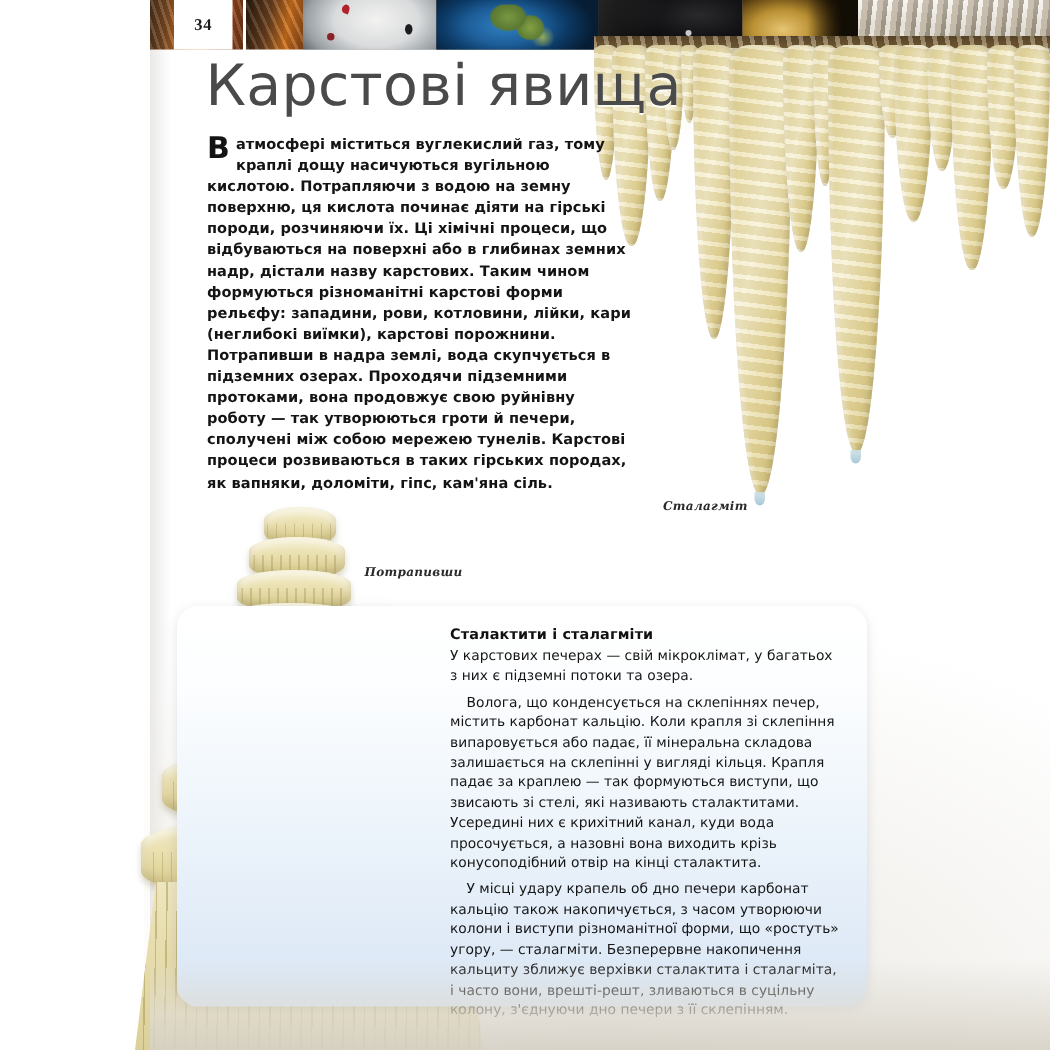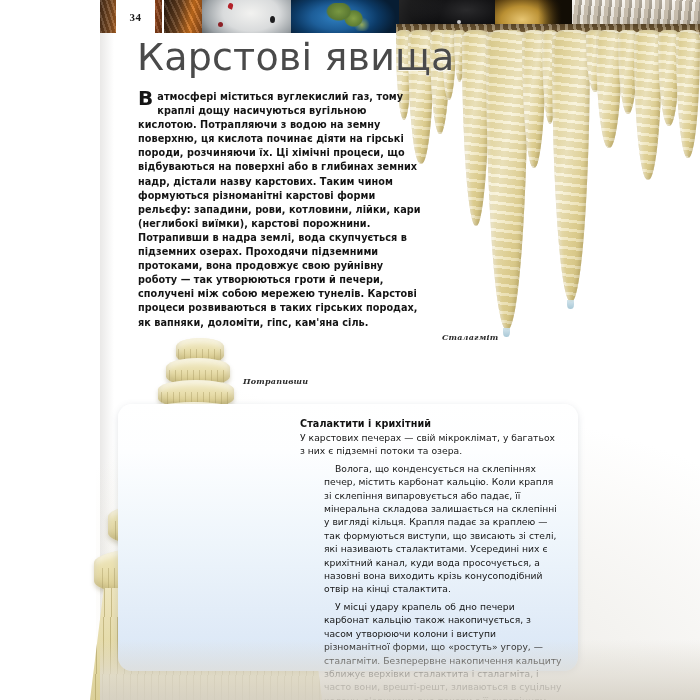--- a/index.html
+++ b/index.html
@@ -186,21 +186,21 @@
     position:absolute;left:182px;top:14px;width:262px;
   }
   .ib-title{
     font-size:9.6px;font-weight:700;color:#111111;margin-bottom:2px;
     letter-spacing:.1px;
   }
   .ib-p{
     font-size:9.2px;line-height:13.4px;color:#151515;font-weight:400;
     letter-spacing:.02px;margin:0 0 4px 0;
   }
-  .ib-p.ind{text-indent:11px;margin-left:24px;}
+  .ib-p.ind{text-indent:11px;}
 
   
   .botshade{
     position:absolute;left:100px;top:640px;width:600px;height:60px;
     background:linear-gradient(180deg, rgba(230,227,219,0) 0%, rgba(224,220,211,.75) 60%, rgba(214,209,198,.9) 100%);
     pointer-events:none;
   }
 </style>
 </head>
 <body>
@@ -279,21 +279,21 @@
   <div class="cap cap-stalagmite">Потрапивши</div>
 
   <div class="title">Карстові явища</div>
 
   <div class="body">
     <span class="dropcap">В</span><span>атмосфері міститься вуглекислий газ, тому краплі дощу насичуються вугільною кислотою. Потрапляючи з водою на земну поверхню, ця кислота починає діяти на гірські породи, розчиняючи їх. Ці хімічні процеси, що відбуваються на поверхні або в глибинах земних надр, дістали назву карстових. Таким чином формуються різноманітні карстові форми рельєфу: западини, рови, котловини, лійки, кари (неглибокі виїмки), карстові порожнини. Потрапивши в надра землі, вода скупчується в підземних озерах. Проходячи підземними протоками, вона продовжує свою руйнівну роботу — так утворюються гроти й печери, сполучені між собою мережею тунелів. Карстові процеси розвиваються в таких гірських породах, як вапняки, доломіти, гіпс, кам'яна сіль.</span>
   </div>
 
   <div class="infobox">
     <div class="infobox-inner">
-      <div class="ib-title">Сталактити і крихітний</div>
+      <div class="ib-title">Сталактити і сталагміти</div>
       <p class="ib-p">У карстових печерах — свій мікроклімат, у багатьох з них є підземні потоки та озера.</p>
       <p class="ib-p ind">Волога, що конденсується на склепіннях печер, містить карбонат кальцію. Коли крапля зі склепіння випаровується або падає, її мінеральна складова залишається на склепінні у вигляді кільця. Крапля падає за краплею — так формуються виступи, що звисають зі стелі, які називають сталактитами. Усередині них є крихітний канал, куди вода просочується, а назовні вона виходить крізь конусоподібний отвір на кінці сталактита.</p>
       <p class="ib-p ind">У місці удару крапель об дно печери карбонат кальцію також накопичується, з часом утворюючи колони і виступи різноманітної форми, що «ростуть» угору, — сталагміти. Безперервне накопичення кальциту зближує верхівки сталактита і сталагміта, і часто вони, врешті-решт, зливаються в суцільну колону, з'єднуючи дно печери з її склепінням.</p>
     </div>
   </div>
 
   <div class="botshade"></div>
 </div>
 
 </body></html>

